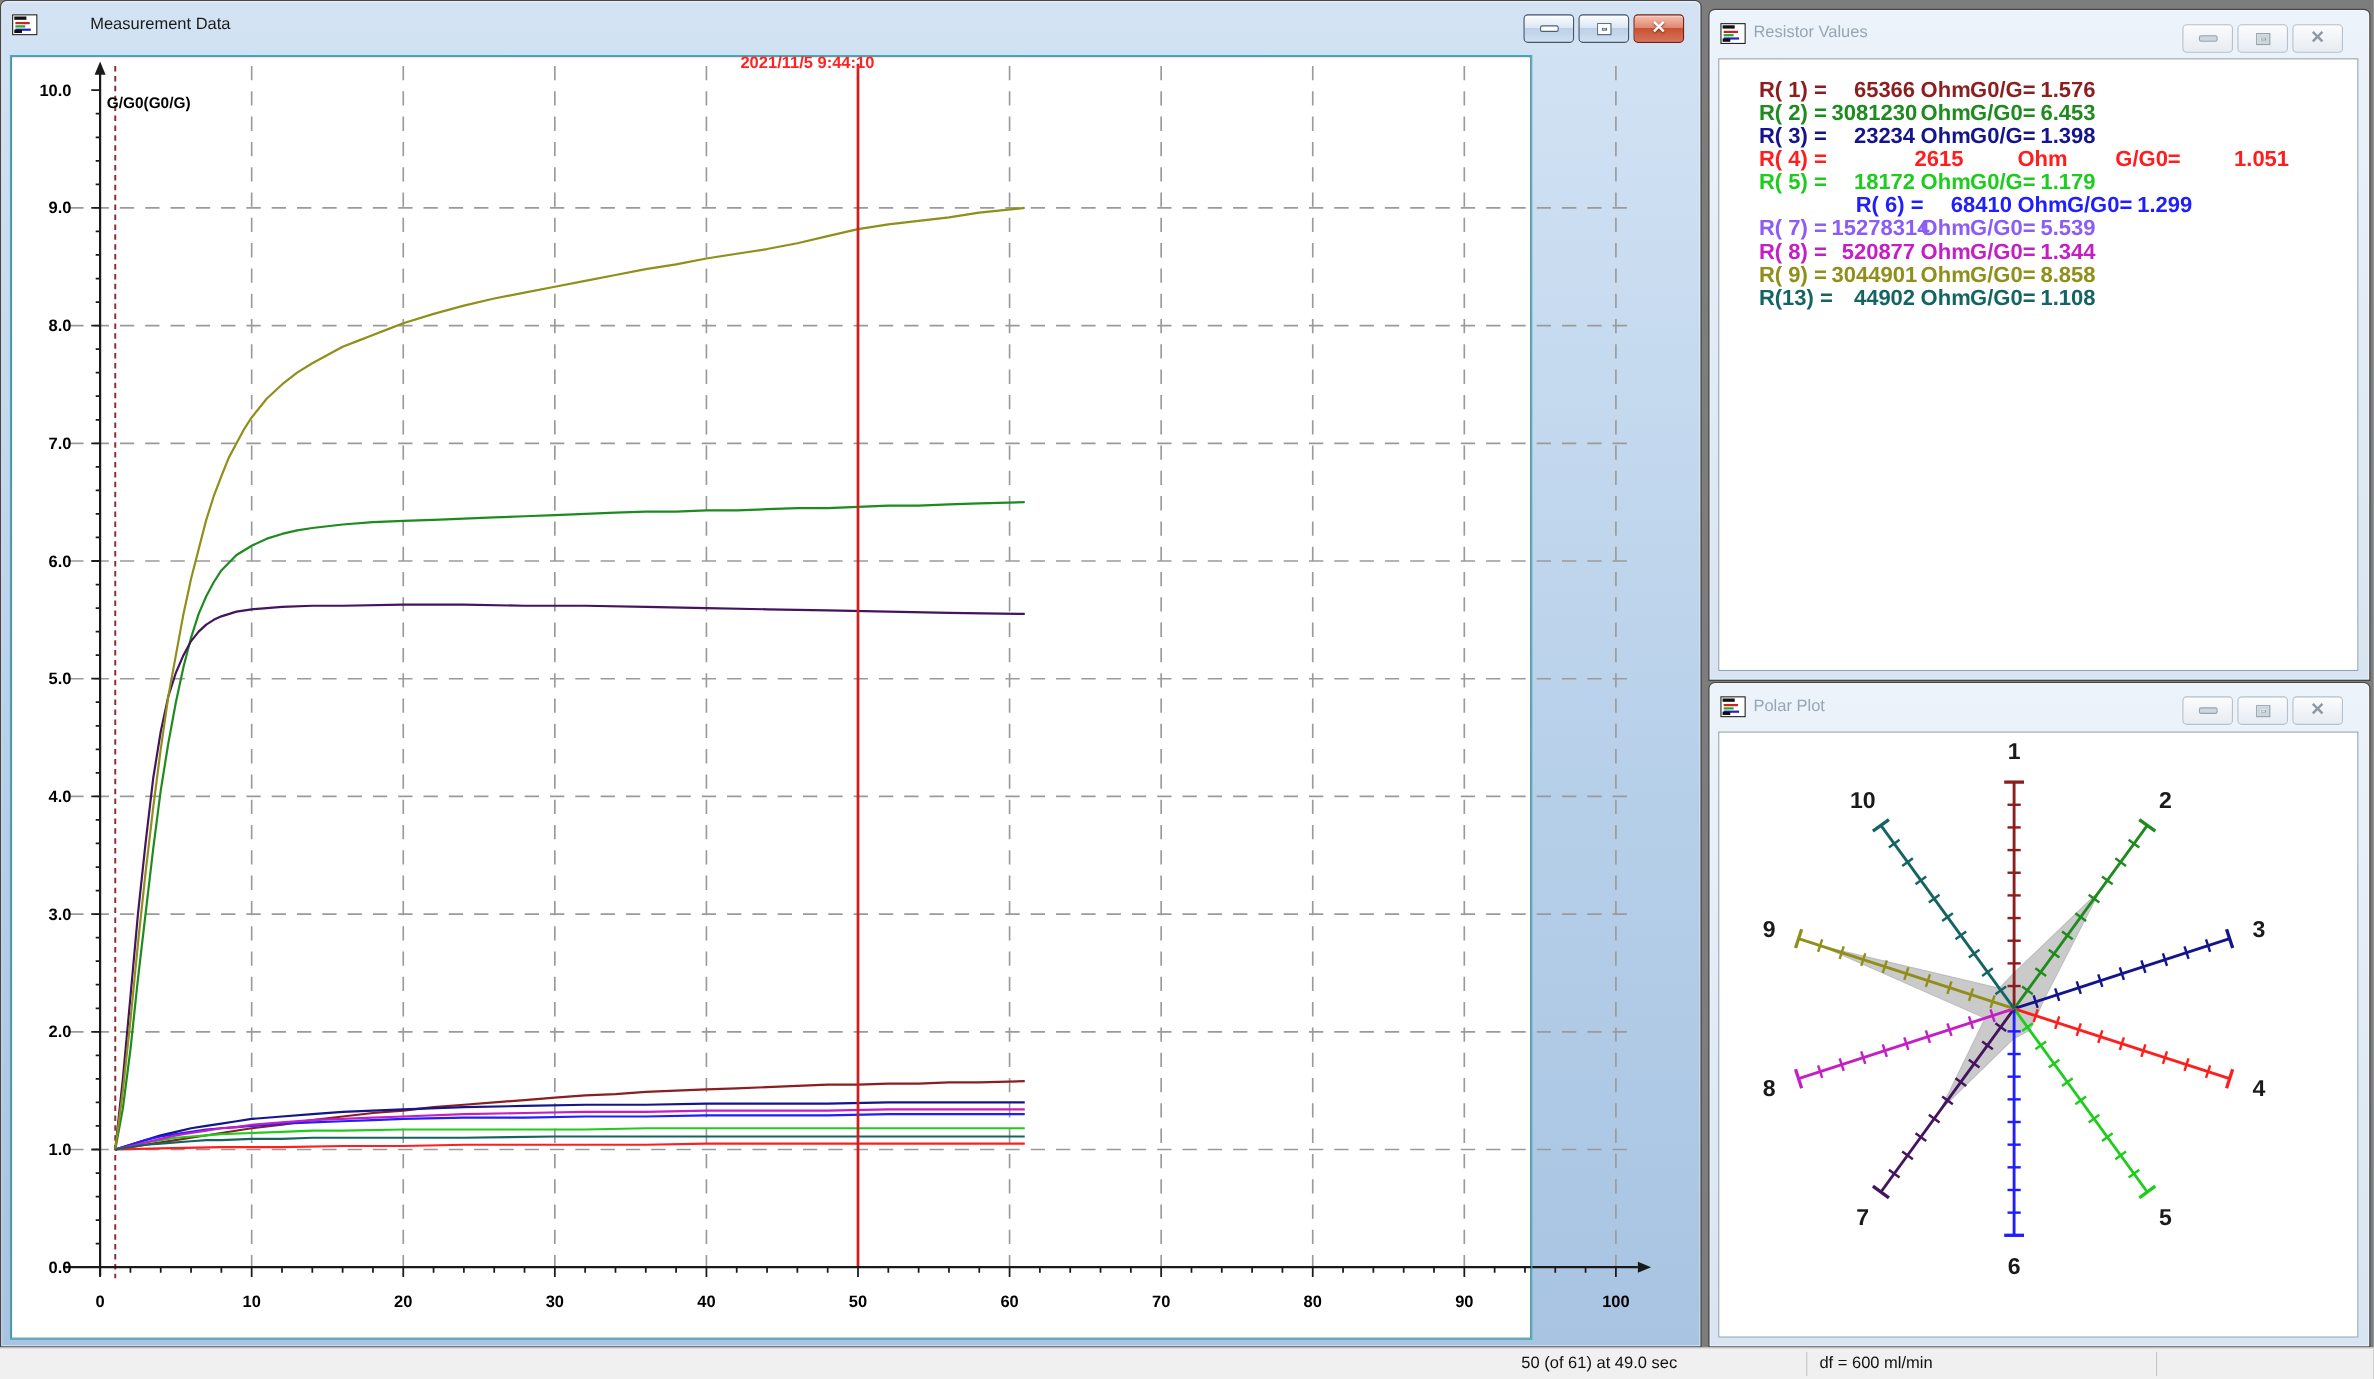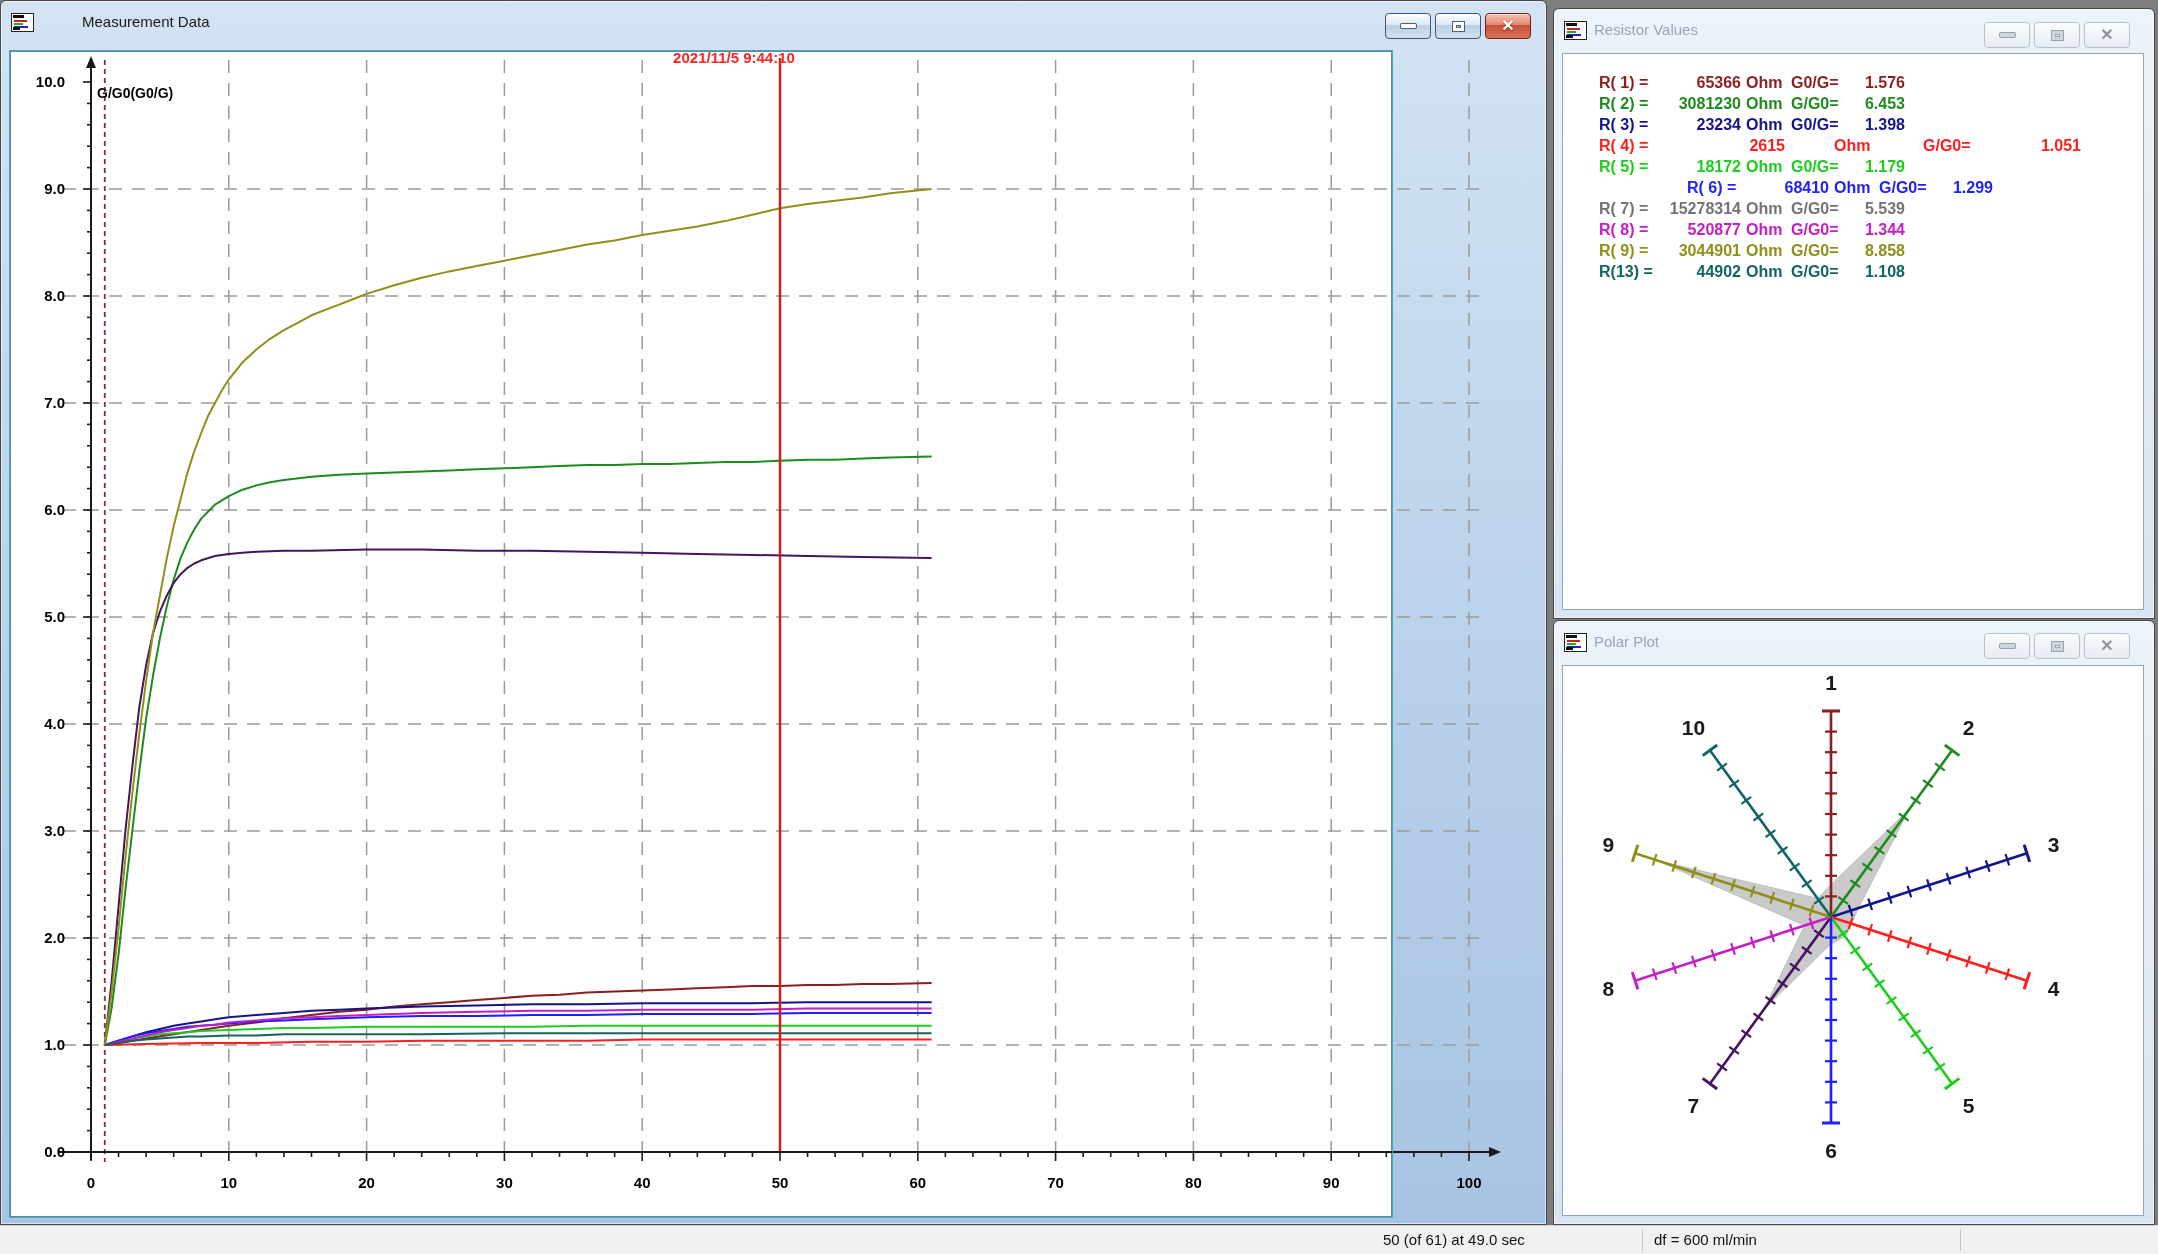--- a/index.html
+++ b/index.html
@@ -31,21 +31,21 @@
   .glyph-rest{width:11px;height:9px;box-sizing:border-box;}
   .r-a{border:3px solid #fff;box-shadow:0 0 0 1px #4e6073, inset 0 0 0 1px #4e6073;}
   .r-i{border:3px solid #cdd5dd;box-shadow:0 0 0 1px #98a2ac, inset 0 0 0 1px #98a2ac;}
   .glyph-close{font-size:16px;font-weight:bold;line-height:16px;}
   .x-a{color:#fff;text-shadow:0 1px 2px rgba(60,0,0,.6);}
   .x-i{color:#8d97a1;}
   .client{position:absolute;background:#fff;box-sizing:border-box;}
   .client-active{border:1px solid #6f8290;outline:1px solid #2fb2c3;}
   .client-inactive{border:1px solid #93a4b2;}
   .timestamp{position:absolute;left:573px;top:-3px;width:300px;text-align:center;color:#ff2222;font-weight:bold;font-size:15px;z-index:3;}
-  .rrow{display:flex;height:21px;line-height:21px;font-size:16px;font-weight:bold;white-space:pre;}
+  .rrow{display:flex;height:21px;line-height:21px;font-size:20px;font-weight:bold;white-space:pre;}
   .rc1{width:66px;}
   .rc2{width:76px;text-align:right;}
   .rc3{width:38px;margin-left:5px;}
   .rc4{width:60px;margin-left:7px;}
   .rc5{width:54px;text-align:right;}
   .statusbar{position:absolute;left:0;top:1225px;width:2158px;height:29px;background:#f0f0f0;border-top:1px solid #cfcfcf;box-sizing:border-box;}
   .status-text{position:absolute;top:5px;font-size:15px;color:#111;white-space:pre;}
   .sep{position:absolute;top:3px;bottom:3px;width:1px;background:#c6c6c6;}
   svg text{font-family:"Liberation Sans",sans-serif;}
 </style>
@@ -276,21 +276,21 @@
         </div>
     </div>
     <div class="client client-inactive" style="left:8px;top:44px;width:582px;height:557px;">
       <div id="resistor-rows" style="position:absolute;left:36px;top:18px;">
           <div class="rrow" style="color: rgb(139, 30, 30);"><span class="rc1">R( 1) =</span><span class="rc2">65366</span><span class="rc3">Ohm</span><span class="rc4">G0/G=</span><span class="rc5">1.576</span></div>
           <div class="rrow" style="color: rgb(30, 139, 30);"><span class="rc1">R( 2) =</span><span class="rc2">3081230</span><span class="rc3">Ohm</span><span class="rc4">G/G0=</span><span class="rc5">6.453</span></div>
           <div class="rrow" style="color: rgb(20, 20, 140);"><span class="rc1">R( 3) =</span><span class="rc2">23234</span><span class="rc3">Ohm</span><span class="rc4">G0/G=</span><span class="rc5">1.398</span></div>
           <div class="rrow" style="color: rgb(255, 30, 30); gap: 44px;"><span class="rc1">R( 4) =</span><span class="rc2">2615</span><span class="rc3">Ohm</span><span class="rc4">G/G0=</span><span class="rc5">1.051</span></div>
           <div class="rrow" style="color: rgb(30, 204, 30);"><span class="rc1">R( 5) =</span><span class="rc2">18172</span><span class="rc3">Ohm</span><span class="rc4">G0/G=</span><span class="rc5">1.179</span></div>
           <div class="rrow" style="color: rgb(30, 30, 255); justify-content: center;"><span class="rc1">R( 6) =</span><span class="rc2">68410</span><span class="rc3">Ohm</span><span class="rc4">G/G0=</span><span class="rc5">1.299</span></div>
-          <div class="rrow" style="color: #737373;"><span class="rc1">R( 7) =</span><span class="rc2">15278314</span><span class="rc3">Ohm</span><span class="rc4">G/G0=</span><span class="rc5">5.539</span></div>
+          <div class="rrow" style="color: #8b5cf6;"><span class="rc1">R( 7) =</span><span class="rc2">15278314</span><span class="rc3">Ohm</span><span class="rc4">G/G0=</span><span class="rc5">5.539</span></div>
           <div class="rrow" style="color: rgb(196, 30, 196);"><span class="rc1">R( 8) =</span><span class="rc2">520877</span><span class="rc3">Ohm</span><span class="rc4">G/G0=</span><span class="rc5">1.344</span></div>
           <div class="rrow" style="color: rgb(143, 143, 26);"><span class="rc1">R( 9) =</span><span class="rc2">3044901</span><span class="rc3">Ohm</span><span class="rc4">G/G0=</span><span class="rc5">8.858</span></div>
           <div class="rrow" style="color: rgb(20, 100, 100);"><span class="rc1">R(13) =</span><span class="rc2">44902</span><span class="rc3">Ohm</span><span class="rc4">G/G0=</span><span class="rc5">1.108</span></div>
         </div>
     </div>
   </div>
 
   <div class="window inactive" style="left:1553px;top:620px;width:600px;height:603px;">
     <div class="titlebar">
       <div class="app-icon">

